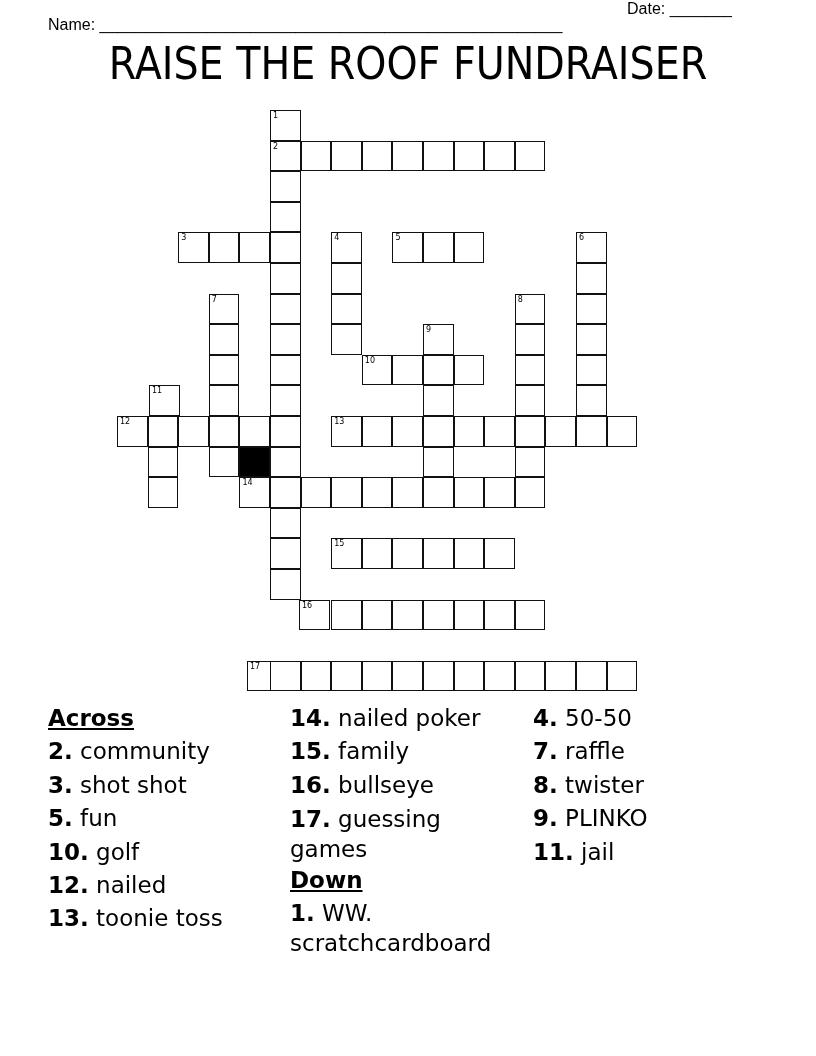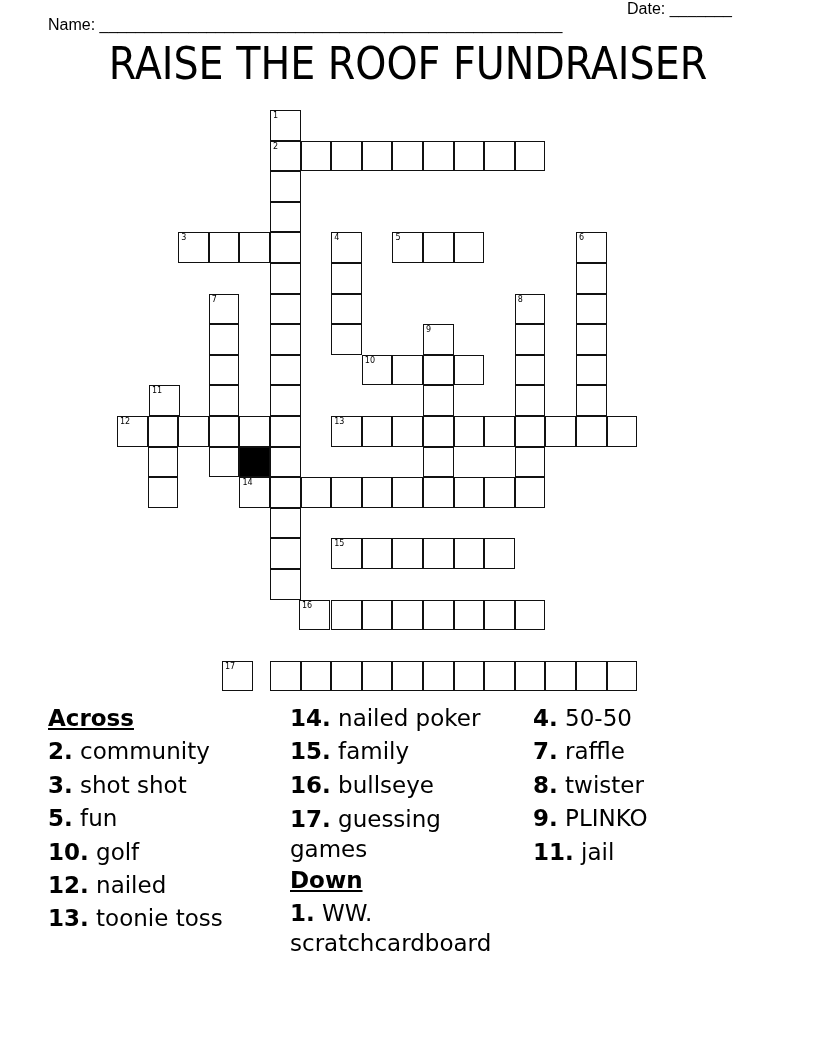--- a/index.html
+++ b/index.html
@@ -146,21 +146,21 @@
     <div class="cell" style="left: 299px; top: 599.6px; text-align: center;">
       <span class="num">16</span>
     </div>
     <div class="cell" style="left: 331.2px; top: 599.6px;"></div>
     <div class="cell" style="left: 361.8px; top: 599.6px;"></div>
     <div class="cell" style="left: 392.4px; top: 599.6px;"></div>
     <div class="cell" style="left: 423px; top: 599.6px;"></div>
     <div class="cell" style="left: 453.6px; top: 599.6px;"></div>
     <div class="cell" style="left: 484.2px; top: 599.6px;"></div>
     <div class="cell" style="left: 514.8px; top: 599.6px;"></div>
-    <div class="cell" style="left: 222px; top: 660.8px;">
+    <div class="cell" style="left: 247px; top: 660.8px;">
       <span class="num">17</span>
     </div>
     <div class="cell" style="left: 270px; top: 660.8px;"></div>
     <div class="cell" style="left: 300.6px; top: 660.8px;"></div>
     <div class="cell" style="left: 331.2px; top: 660.8px;"></div>
     <div class="cell" style="left: 361.8px; top: 660.8px;"></div>
     <div class="cell" style="left: 392.4px; top: 660.8px;"></div>
     <div class="cell" style="left: 423px; top: 660.8px;"></div>
     <div class="cell" style="left: 453.6px; top: 660.8px;"></div>
     <div class="cell" style="left: 484.2px; top: 660.8px;"></div>

